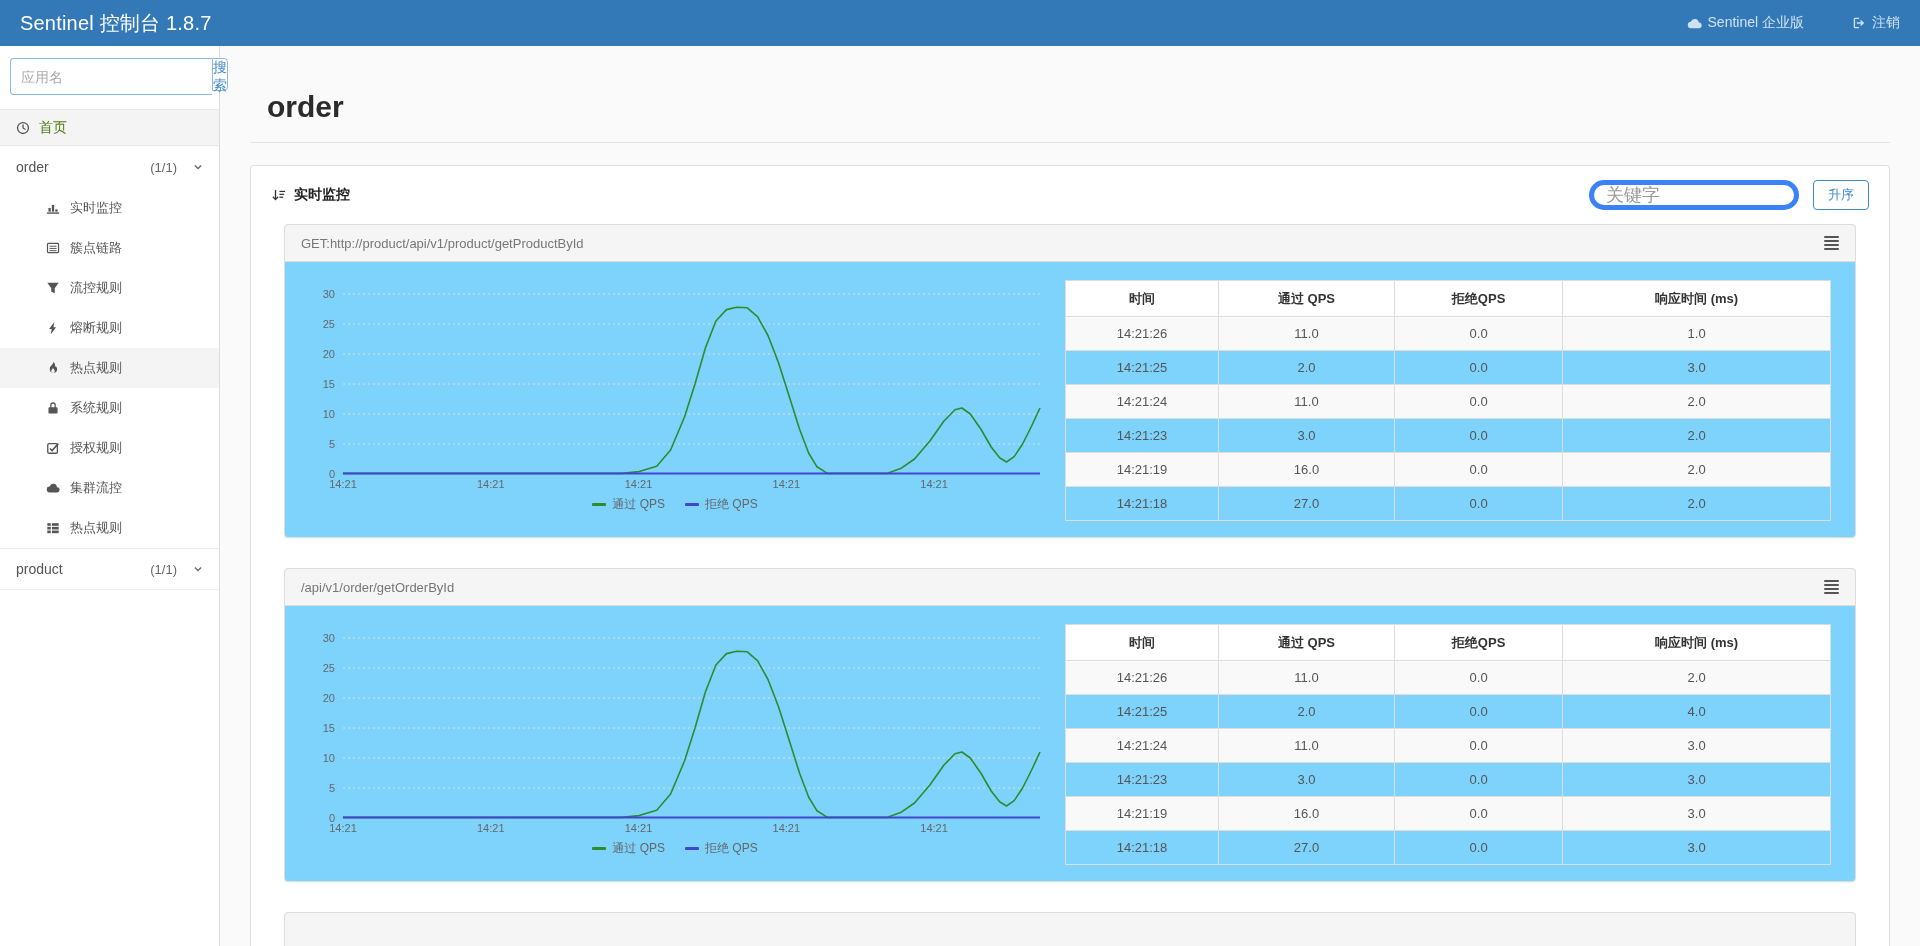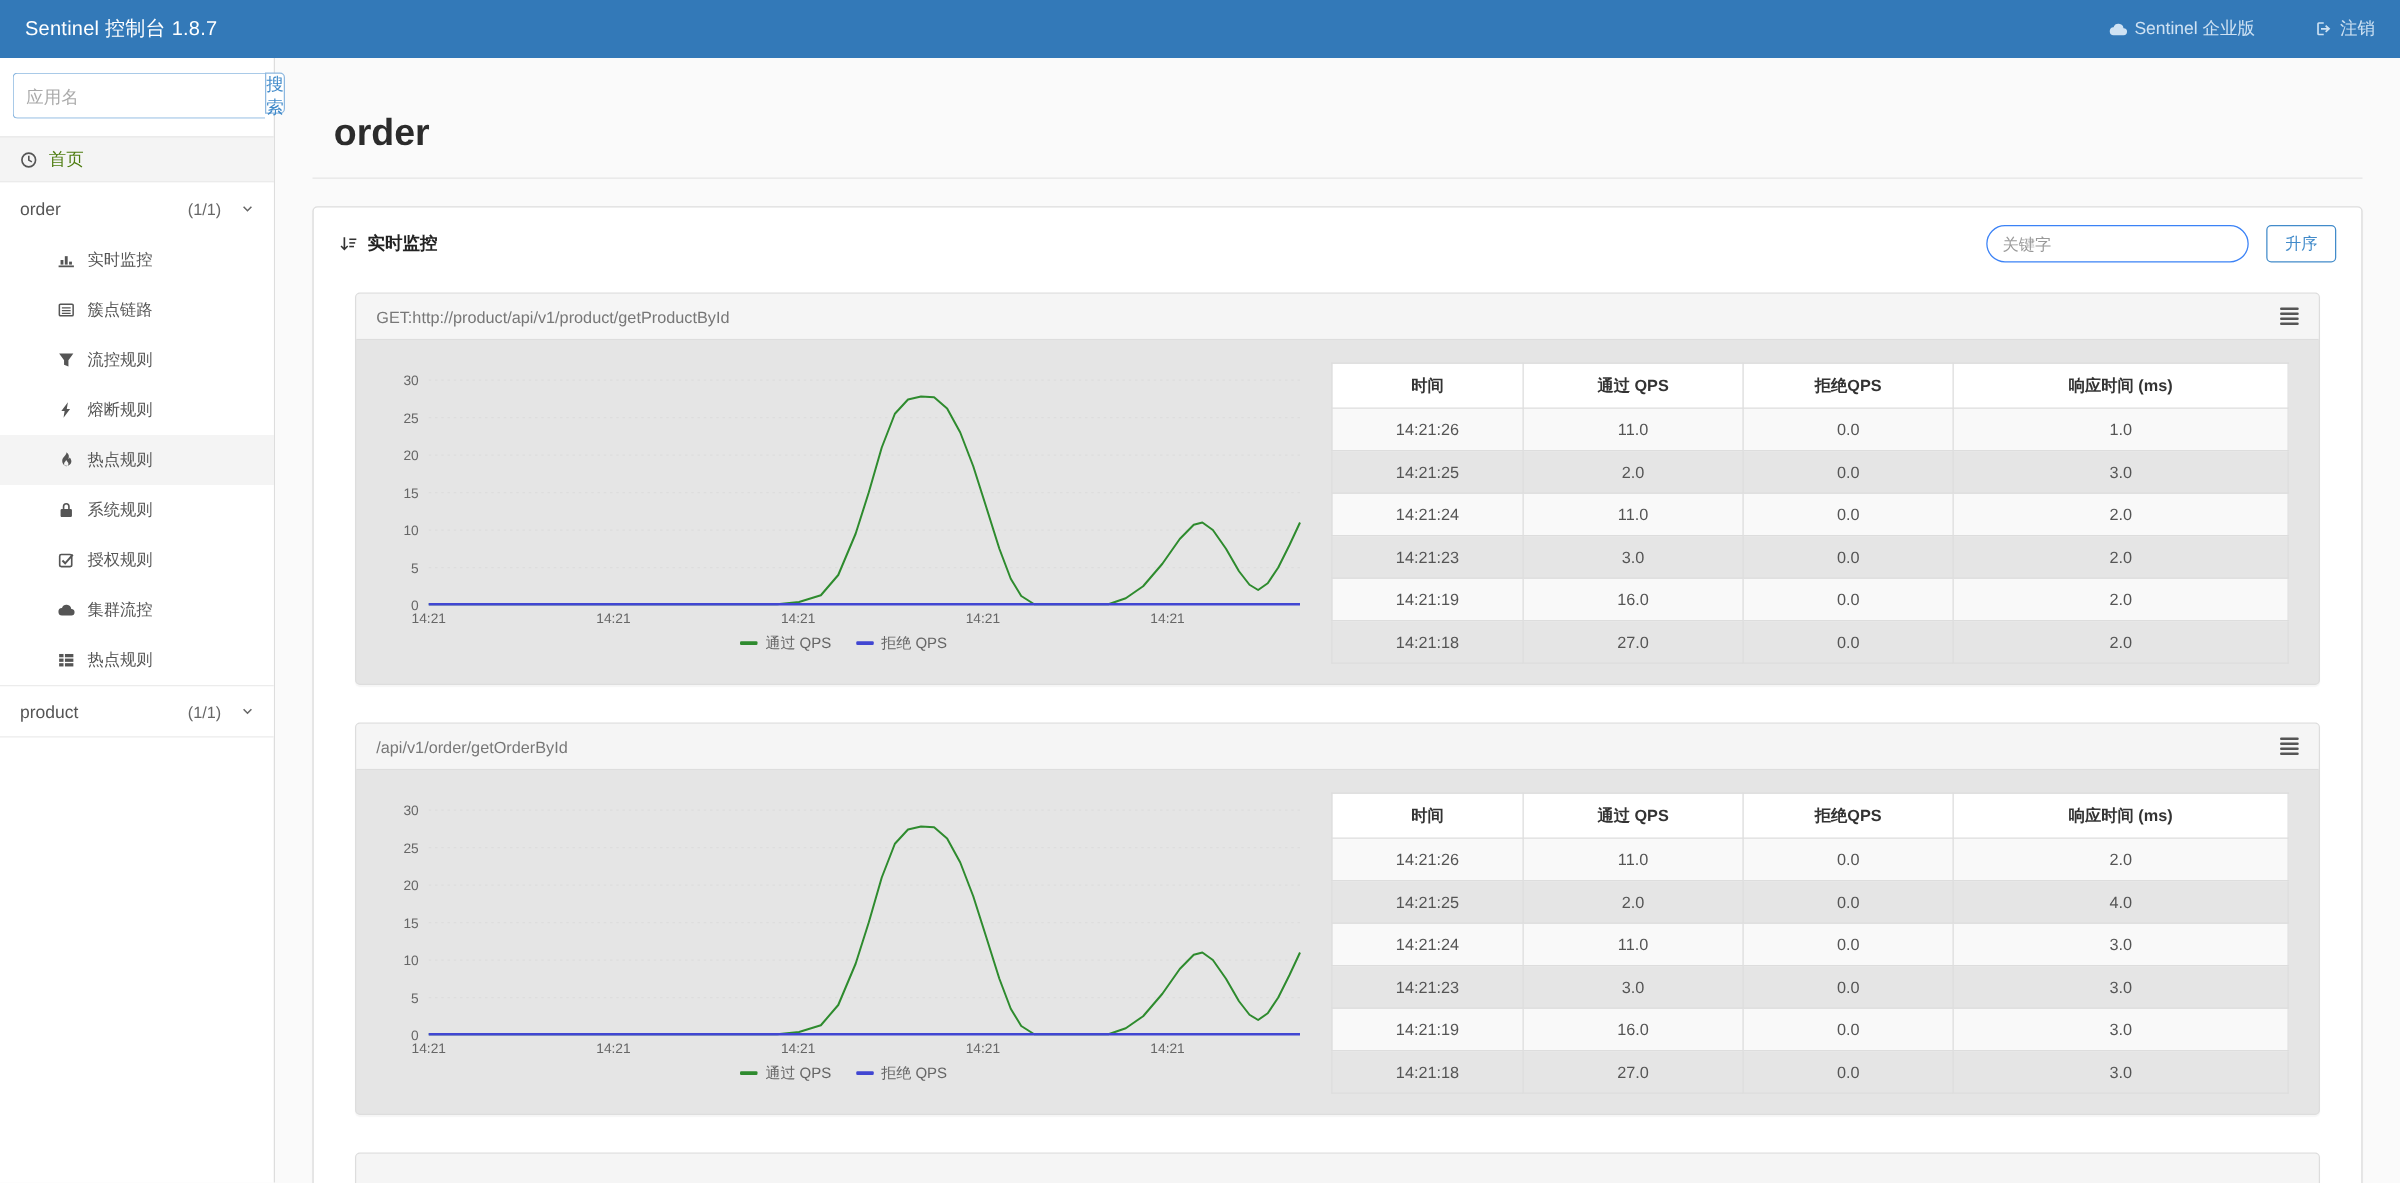--- a/index.html
+++ b/index.html
@@ -2,21 +2,21 @@
 <html><head>
 <meta charset="utf-8">
 <style>
   * { box-sizing: border-box; margin: 0; padding: 0; }
   html, body { width: 1920px; height: 946px; overflow: hidden; }
   body { font-family: "Liberation Sans", "DejaVu Sans", sans-serif; background: #fafafa; color: #333; }
 
   
   .navbar { position: fixed; top: 0; left: 0; width: 100%; height: 46px; background: #3379b8;
             display: flex; align-items: center; justify-content: space-between; z-index: 50; }
-  .brand { color: #fff; font-size: 16px; padding-left: 20px; letter-spacing: .2px; }
+  .brand { color: #fff; font-size: 20px; padding-left: 20px; letter-spacing: .2px; }
   .nav-right { display: flex; align-items: center; gap: 48px; padding-right: 20px; }
   .nav-link { display: flex; align-items: center; gap: 6px; color: #cfe2f3; font-size: 14px; text-decoration: none; cursor: pointer; }
   .nav-link .icon { display: inline-flex; }
 
   
   .sidebar { position: fixed; top: 46px; left: 0; bottom: 0; width: 220px; background: #fff;
              border-right: 1px solid #ddd; z-index: 40; }
   .search-group { display: flex; margin: 12px 10px 14px 10px; }
   .search-group input { flex: 1; height: 37px; border: 1px solid #8db8e0; border-right: none;
                         border-radius: 4px 0 0 4px; padding: 0 10px; font-size: 14px; color: #555; outline: none;
@@ -40,28 +40,28 @@
   
   .main { position: absolute; top: 46px; left: 220px; right: 0; bottom: 0; padding: 0 30px; }
   .page-title { font-size: 30px; font-weight: bold; color: #2b2b2b; margin: 44px 0 18px 17px; }
   .title-divider { border: none; border-top: 1px solid #e5e5e5; margin: 0; }
 
   .panel { margin-top: 22px; background: #fff; border: 1px solid #ddd; border-radius: 4px;
            box-shadow: 0 1px 1px rgba(0,0,0,.05); height: 1200px; }
   .panel-head { display: flex; align-items: center; justify-content: space-between; padding: 14px 20px; }
   .panel-title { display: flex; align-items: center; gap: 8px; font-size: 14px; font-weight: bold; color: #222; }
   .panel-tools { display: flex; align-items: center; gap: 14px; }
-  .panel-tools input { width: 210px; height: 30px; border: 1px solid #3b82f6; border-radius: 15px;
-                       padding: 0 12px; font-size: 13px; color: #14532d; outline: none; font-family: inherit; }
+  .panel-tools input { width: 210px; height: 30px; border: 5px solid #3b82f6; border-radius: 15px;
+                       padding: 0 12px; font-size: 18px; color: #14532d; outline: none; font-family: inherit; }
   .panel-tools input::placeholder { color: #999; }
   .btn-outline { height: 30px; padding: 0 14px; border: 1px solid #428bca; color: #428bca; background: #fff;
                  border-radius: 4px; font-size: 13px; cursor: pointer; font-family: inherit; }
 
   .cards { margin: 0 33px; }
-  .card { border: 1px solid #ddd; border-radius: 4px; background: #e5e5e5; margin-top: 10px; margin-bottom: 30px;
+  .card { border: 1px solid #ddd; border-radius: 4px; background: #7dd3fc; margin-bottom: 30px;
           box-shadow: 0 1px 1px rgba(0,0,0,.04); }
   .card-header { background: #f5f5f5; border-bottom: 1px solid #ddd; border-radius: 3px 3px 0 0;
                  height: 37px; display: flex; align-items: center; justify-content: space-between;
                  padding: 0 16px; color: #777; font-size: 13px; }
   .hamburger { display: flex; flex-direction: column; justify-content: space-between; width: 15px; height: 14px; cursor: pointer; }
   .hamburger span { display: block; height: 2px; background: #555; border-radius: 1px; }
   .card-body { display: flex; padding: 16px 10px 16px 10px; }
   .chart-wrap { width: 760px; flex: none; }
   .chart-wrap svg { display: block; margin-left: 10px; }
   .legend { width: 740px; margin-left: 10px; display: flex; justify-content: center; gap: 20px; margin-top: 4px; }

